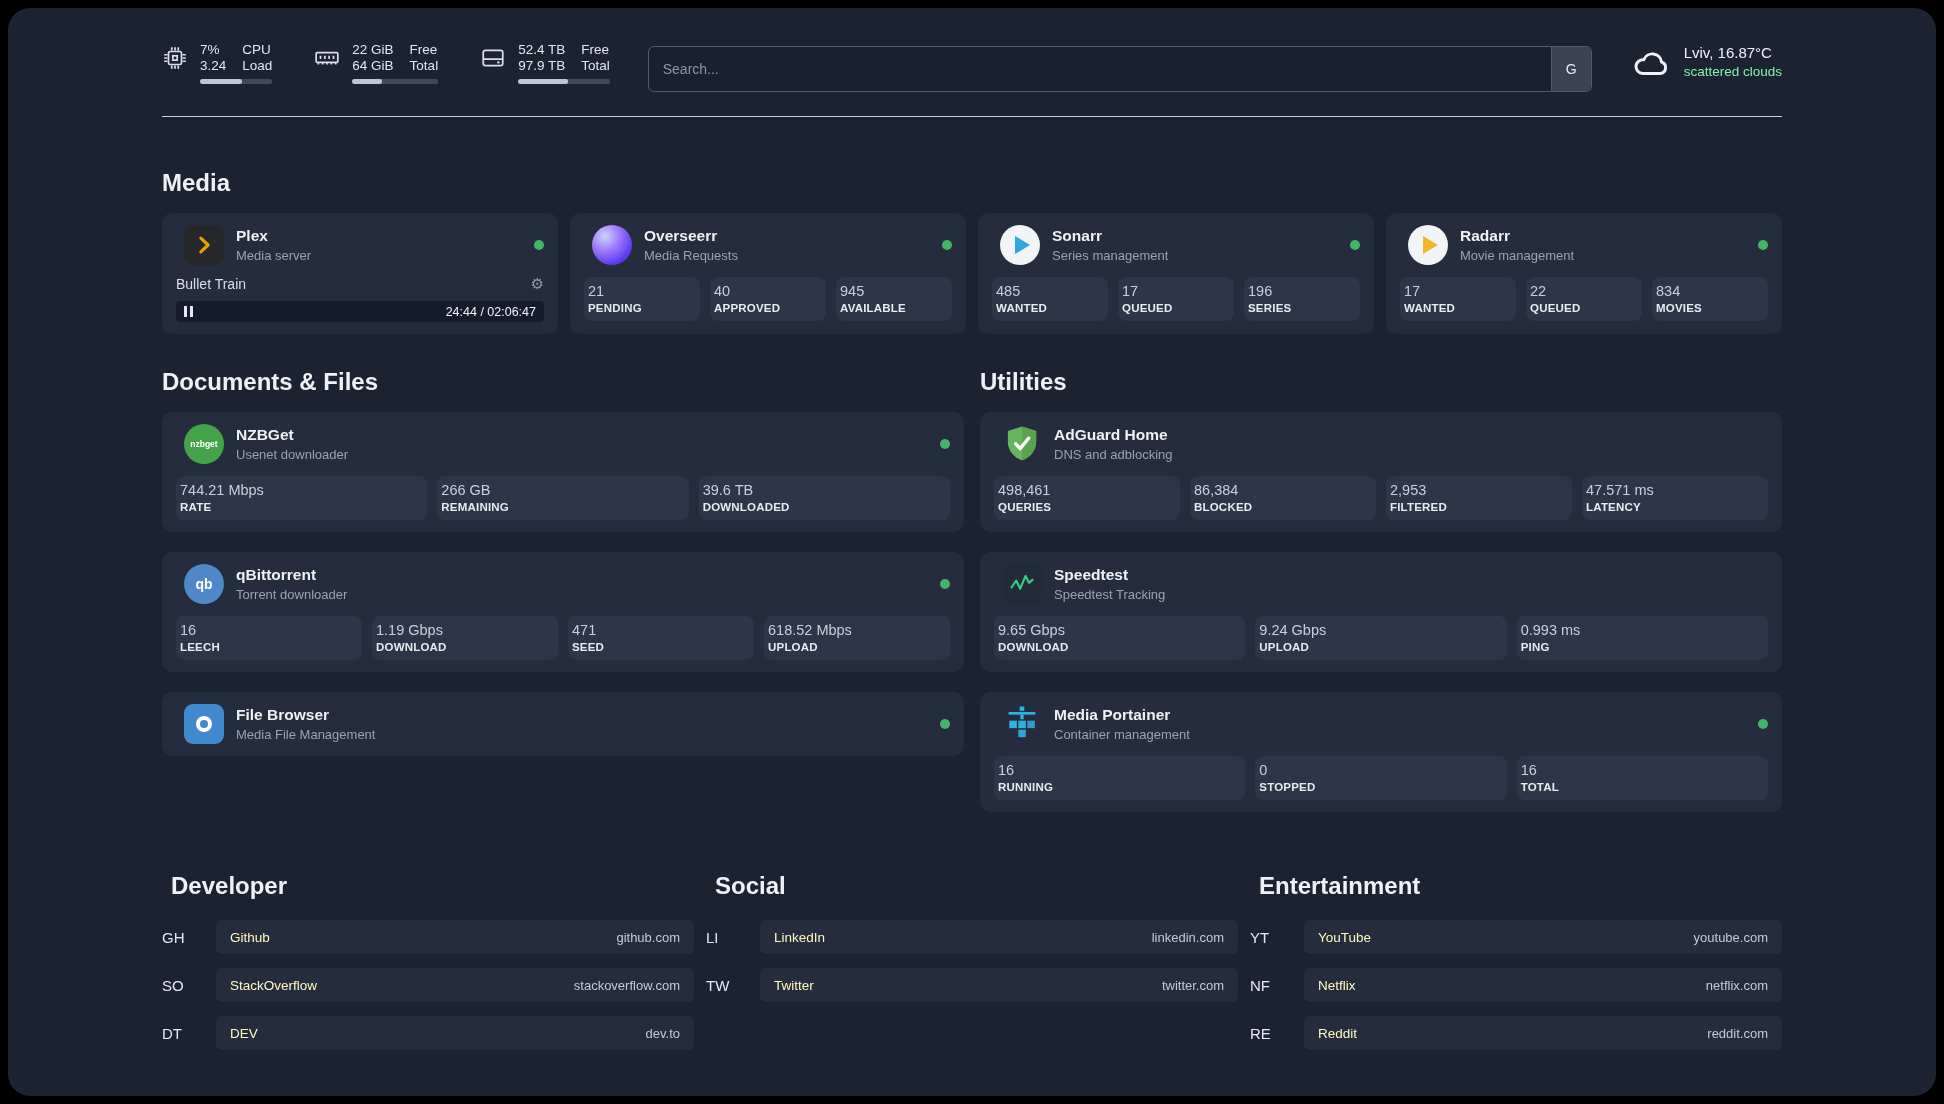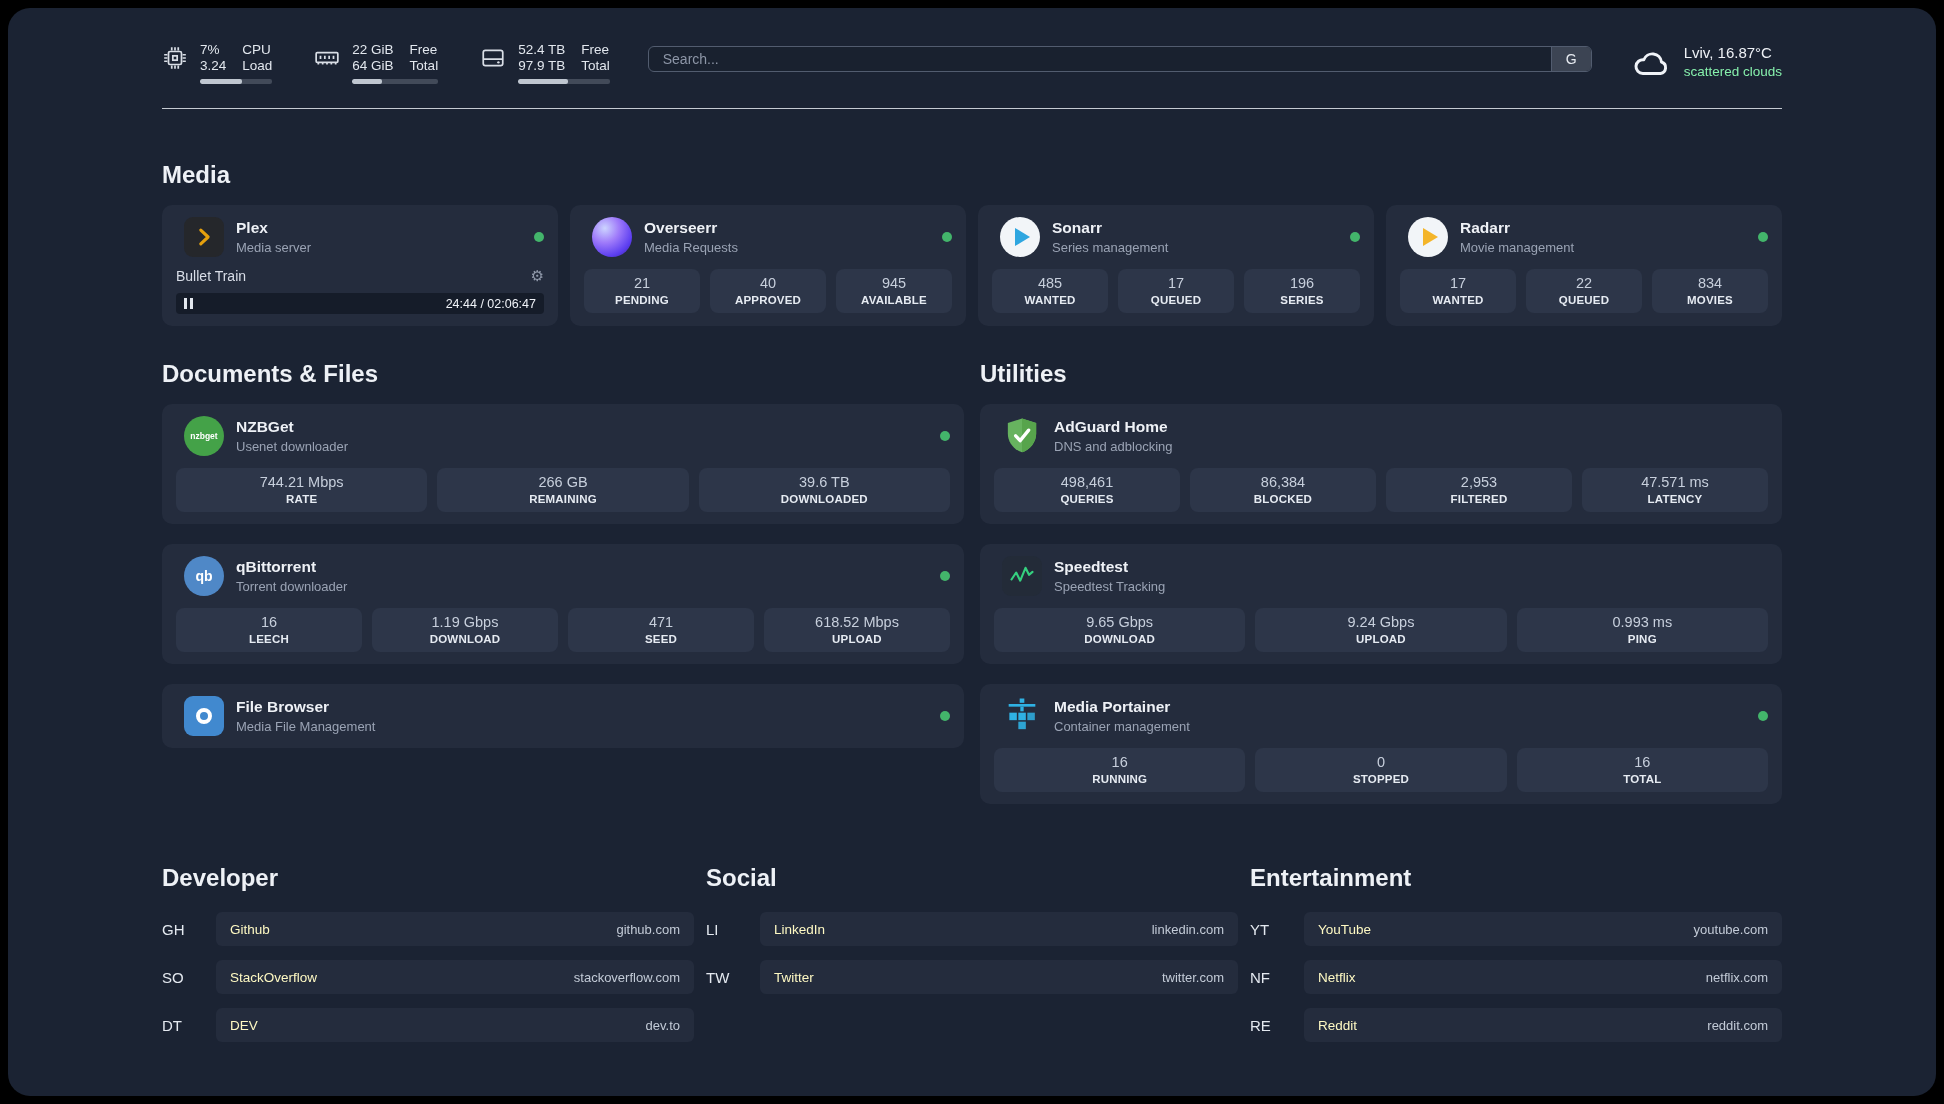--- a/index.html
+++ b/index.html
@@ -16,21 +16,21 @@
   
   .topbar { display: flex; align-items: flex-start; margin-top: 34px; }
   .sysstats { display: flex; gap: 42px; }
   .sysstat { display: flex; gap: 12px; }
   .sysstat .hw-icon { width: 26px; height: 26px; color: #d9dee6; margin-top: 3px; }
   .hw-icon svg { width: 100%; height: 100%; }
   .sys-rows { display: grid; grid-template-columns: auto auto; column-gap: 16px; row-gap: 1px; font-size: 13.5px; color: #e2e7ee; }
   .sys-bar { margin-top: 6px; height: 5px; background: #424a59; border-radius: 2px; overflow: hidden; }
   .sys-bar-fill { height: 100%; background: #bfc6d0; border-radius: 2px; }
 
-  .search-wrap { flex: 1; margin: 4px 38px 0 38px; position: relative; height: 26px; }
+  .search-wrap { flex: 1; margin: 4px 38px 0 38px; position: relative; height: 46px; }
   .search-input {
     width: 100%; height: 100%; background: #19212f;
     border: 1px solid #525c6f; border-radius: 6px;
     color: #e6eaf1; font-size: 14px; padding: 0 54px 0 14px;
     font-family: "Liberation Sans", sans-serif;
   }
   .search-input::placeholder { color: #8d96a7; }
   .search-engine {
     position: absolute; right: 1px; top: 1px; bottom: 1px; width: 40px;
     background: #3c4453; border-left: 1px solid #525c6f;
@@ -53,21 +53,21 @@
   .card { background: #242c3d; border-radius: 10px; padding: 12px 14px; }
   .card-head { display: flex; align-items: center; gap: 12px; padding-left: 8px; }
   .app-icon { width: 40px; height: 40px; flex: none; display: flex; align-items: center; justify-content: center; cursor: pointer; }
   .app-icon svg { width: 100%; height: 100%; }
   .app-meta { flex: 1; min-width: 0; }
   .app-name { font-size: 15.5px; font-weight: 700; color: #eef1f6; cursor: pointer; }
   .app-sub { font-size: 13px; color: #9aa3b4; margin-top: 3px; }
   .dot { width: 10px; height: 10px; border-radius: 50%; background: #43b56b; align-self: center; flex: none; }
 
   .stats { display: flex; gap: 10px; margin-top: 12px; }
-  .stat { flex: 1; background: #2d3649; border-radius: 8px; text-align: center; padding: 6px 4px 7px; }
+  .stat { flex: 1; background: #2d3649; border-radius: 8px; padding: 6px 4px 7px; }
   .stat-value { font-size: 14.5px; color: #c7cfdc; }
   .stat-label { font-size: 11.5px; font-weight: 700; color: #e6ebf2; margin-top: 3px; letter-spacing: 0.2px; }
 
   
   .player { margin-top: 10px; }
   .player-head { display: flex; align-items: center; justify-content: space-between; font-size: 14px; color: #d9dee8; }
   .gear { color: #8f98a9; font-size: 15px; cursor: pointer; }
   .player-bar {
     margin-top: 8px; height: 21px; background: #151c29; border-radius: 4px;
     display: flex; align-items: center; padding: 0 8px; gap: 7px;
@@ -96,21 +96,21 @@
   .icon-nzbget span { color: #fff; font-size: 8.5px; font-weight: 700; }
   .icon-qbit { background: #4f88c7; border-radius: 50%; }
   .icon-qbit span { color: #fff; font-size: 14px; font-weight: 700; }
   .icon-filebrowser { background: #4189cf; border-radius: 9px; }
   .icon-filebrowser .fb-circle { width: 16px; height: 16px; border-radius: 50%; border: 4px solid #fff; }
   .icon-speedtest { background: #232b38; border-radius: 9px; }
   .icon-speedtest svg { width: 28px; height: 28px; }
 
   
   .bookmarks { display: grid; grid-template-columns: repeat(3, 1fr); gap: 12px; margin-top: 60px; }
-  .bm-col .sec-title { margin-bottom: 20px; }
+  .bm-col .sec-title { margin-bottom: 20px; margin-left: 9px; }
   .bm-rows { display: flex; flex-direction: column; gap: 14px; }
   .bm-row { display: flex; align-items: center; }
   .bm-abbr { width: 54px; font-size: 15px; color: #e4e9f0; flex: none; }
   .bm-pill {
     flex: 1; height: 34px; background: #242c3d; border-radius: 6px;
     display: flex; align-items: center; padding: 0 14px; cursor: pointer;
   }
   .bm-name { font-size: 13.5px; color: #fef9c3; }
   .bm-url { margin-left: auto; font-size: 13px; color: #c3cbd7; }
 </style>

